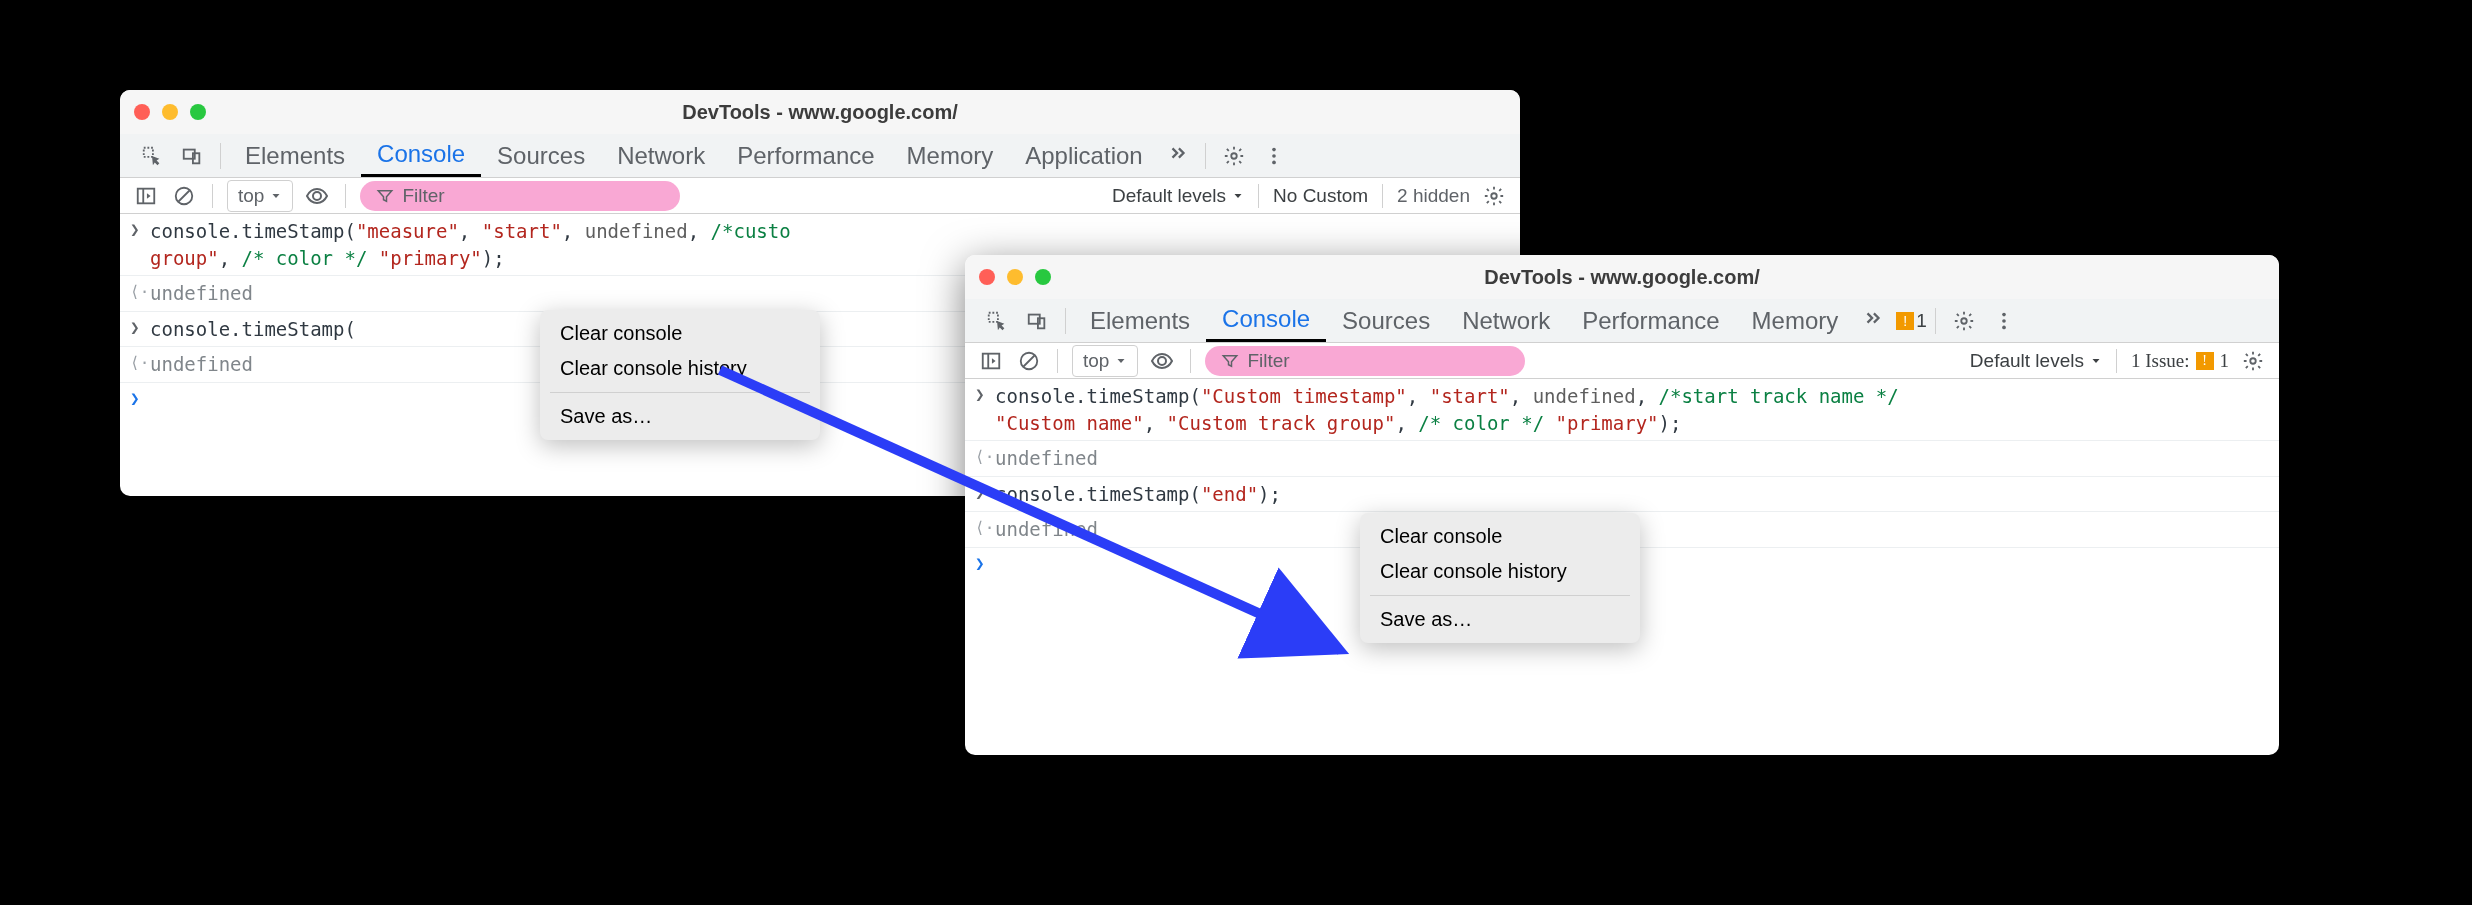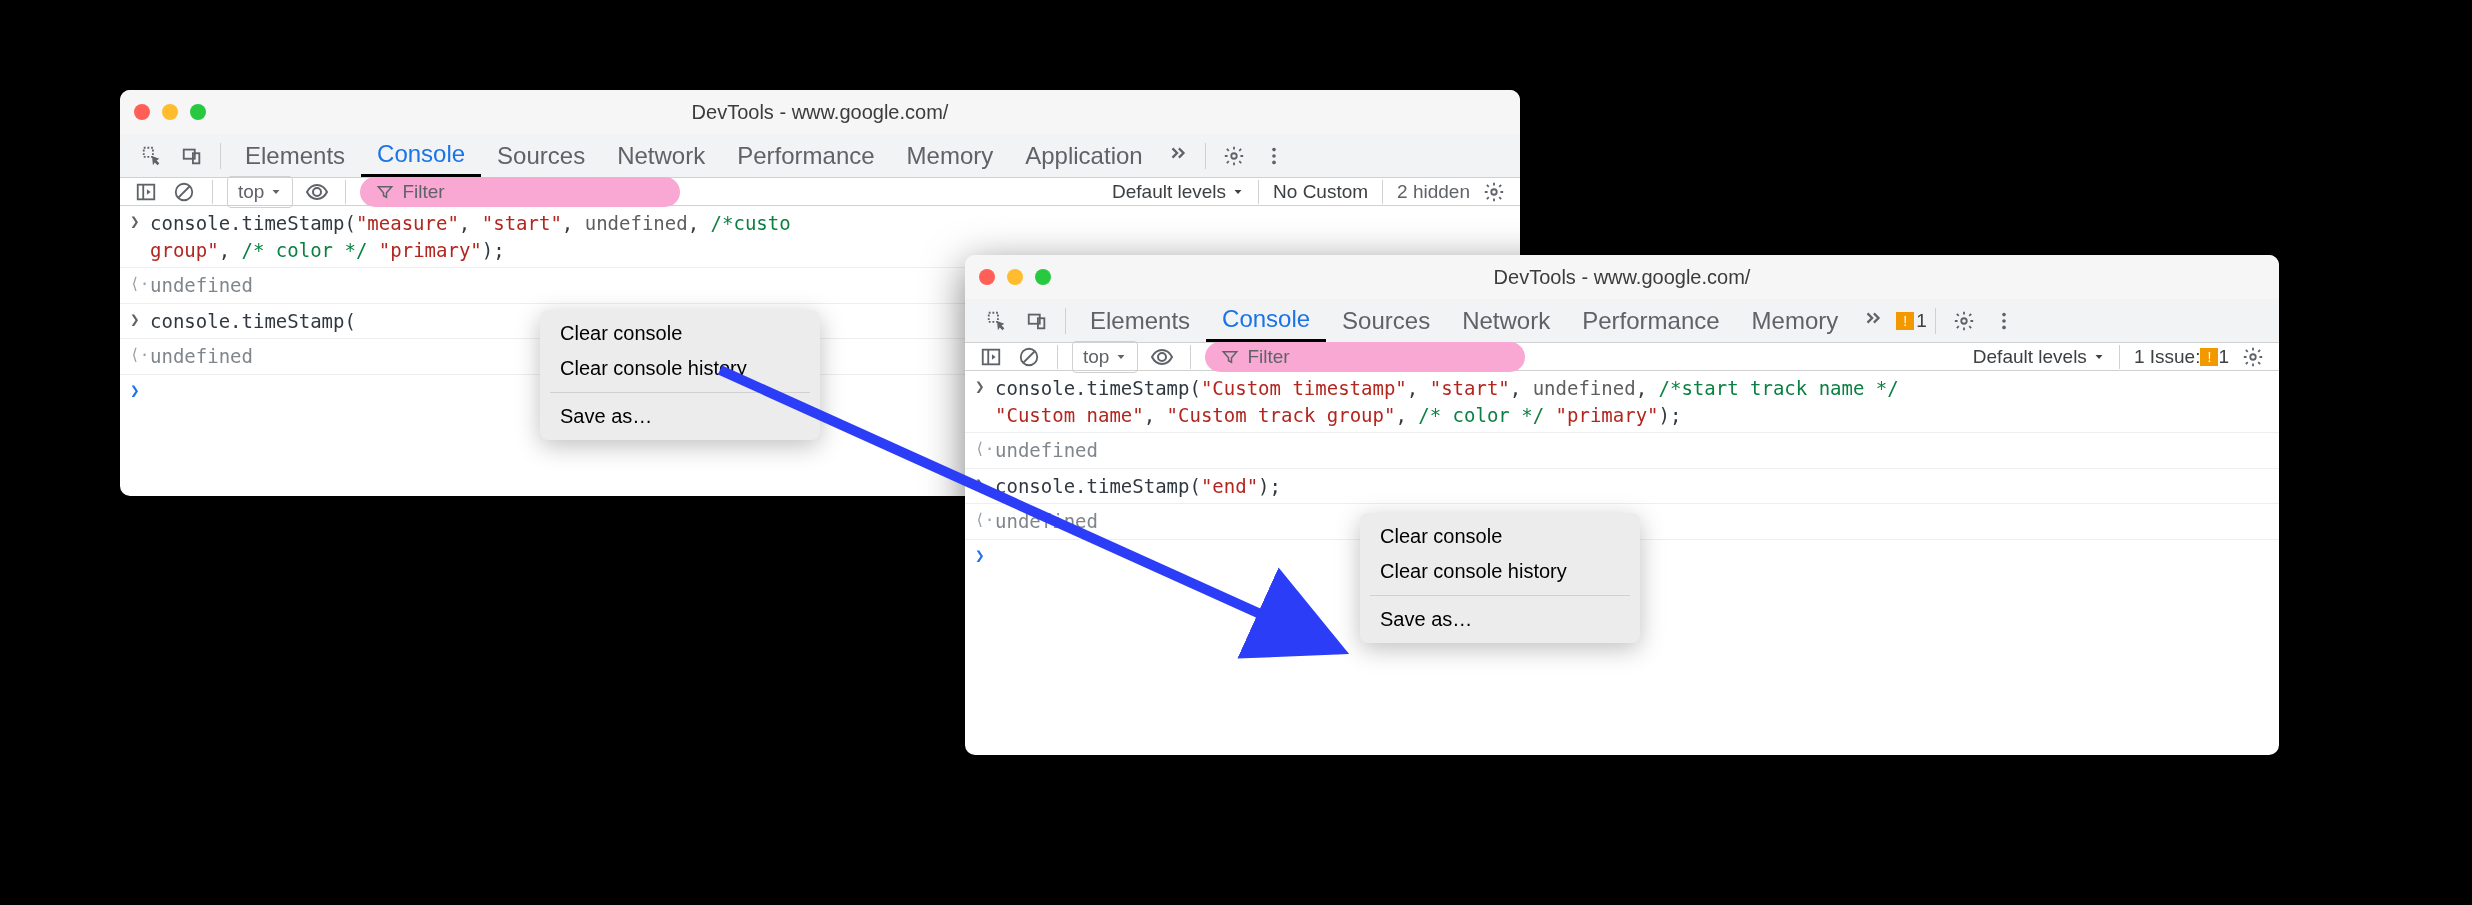--- a/index.html
+++ b/index.html
@@ -26,37 +26,37 @@
     background: #f6f6f6;
     position: relative;
   }
   .traffic-lights { display: flex; gap: 12px; align-items: center; }
   .traffic-light { width: 16px; height: 16px; border-radius: 50%; }
   .tl-red { background: #ff5f57; }
   .tl-yellow { background: #febc2e; }
   .tl-green { background: #28c840; }
   .title-text {
     position: absolute; left: 0; right: 0; text-align: center;
-    font-weight: 400; color: #3c3c3c; font-size: 20px;
+    font-weight: 700; color: #3c3c3c; font-size: 20px;
   }
   .tabstrip {
     display: flex; align-items: center; height: 44px;
     border-bottom: 1px solid #d0d0d0; padding: 0 12px; gap: 0;
     background: #f1f3f4;
   }
   .tab-icon { width: 40px; display:flex; align-items:center; justify-content:center; color:#5f6368; }
   .tab-sep { width: 1px; height: 26px; background: #d0d0d0; margin: 0 8px; }
   .tab {
     padding: 0 16px; height: 100%; display:flex; align-items:center;
     color: #5f6368; cursor:pointer; font-size: 24px;
   }
   .tab.active { color: #1a73e8; border-bottom: 3px solid #000000; font-weight: 500; }
   .tab-more { padding: 0 8px; color:#5f6368; }
   .toolbar {
-    display:flex; align-items:center; height:28px;
+    display:flex; align-items:center; height:36px;
     border-bottom:1px solid #d0d0d0; padding:0 12px; gap:10px;
     background:#fff;
   }
   .tb-btn { width:28px; height:28px; display:flex; align-items:center; justify-content:center; color:#5f6368; }
   .tb-sep { width:1px; height:24px; background:#d0d0d0; margin:0 4px; }
   .top-dropdown {
     display:flex; align-items:center; gap:6px; padding:4px 10px;
     border:1px solid #d0d0d0; border-radius:4px; color:#5f6368; font-size:19px;
   }
   .filter-input {
@@ -334,21 +334,21 @@
       <span>Filter</span>
     </div>
     <div style="flex:1"></div>
     <div class="levels-dropdown">
       <span>Default levels</span>
       <svg width="12" height="12" viewBox="0 0 24 24" fill="currentColor">
           <path d="M5 8l7 8 7-8z"></path>
         </svg>
     </div>
     <div class="tb-sep"></div>
-    <div style="display:flex;align-items:center;gap:0;">
+    <div style="display:flex;align-items:center;gap:6px;font-family:Liberation Serif, serif;">
       <span class="issues-text">1 Issue:</span>
       <span class="warn-sq">!</span>
       <span style="color:#3c4043;font-size:19px;">1</span>
     </div>
     <div class="tb-btn">
       <svg width="22" height="22" viewBox="0 0 24 24" fill="none" stroke="currentColor" stroke-width="2">
           <circle cx="12" cy="12" r="3"></circle>
           <path d="M12 2v3M12 19v3M4.2 4.2l2.1 2.1M17.7 17.7l2.1 2.1M2 12h3M19 12h3M4.2 19.8l2.1-2.1M17.7 6.3l2.1-2.1"></path>
         </svg>
     </div>

